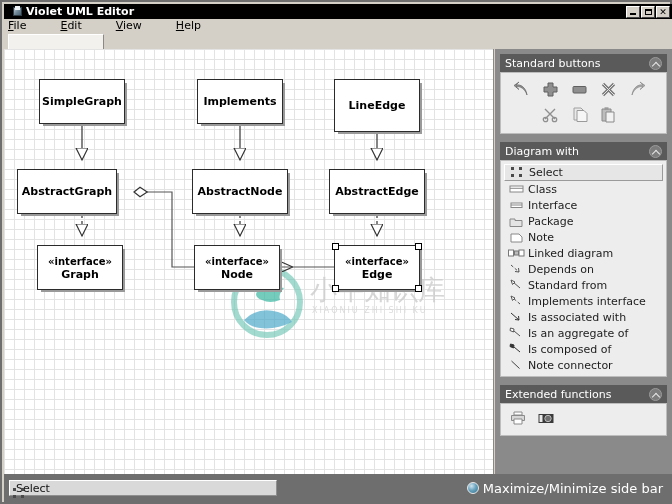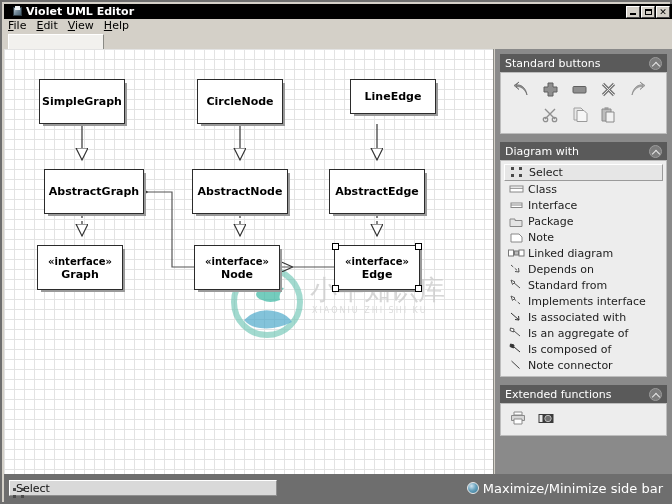--- a/index.html
+++ b/index.html
@@ -28,21 +28,21 @@
     border-right-color:#404040;border-bottom-color:#404040;
     position:relative;box-sizing:border-box;cursor:default;}
   .tb-btn span{position:absolute;left:0;right:0;top:0;bottom:0;
     font-size:9px;line-height:10px;text-align:center;color:#000;font-weight:bold;}
   .tb-btn .minbar{position:absolute;left:3px;bottom:2px;width:6px;height:2px;background:#000;}
   .tb-btn .maxbox{position:absolute;left:3px;top:2px;width:7px;height:6px;
     border:1px solid #000;border-top-width:2px;box-sizing:border-box;}
 
   
   .menubar{position:absolute;left:2px;top:17px;width:668px;height:13px;
-    background:#d4d0c8;display:flex;align-items:center;padding-left:4px;box-sizing:border-box;}
+    background:#d4d0c8;display:flex;align-items:center;padding-left:4px;box-sizing:border-box;gap:24px;}
   .menu-item{font-size:11px;color:#000;padding:0 7px 0 0;margin-right:3px;cursor:default;}
   .menu-item u{text-decoration:underline;}
 
   
   .tabstrip{position:absolute;left:2px;top:30px;width:668px;height:17px;
     background:#d4d0c8;box-sizing:border-box;}
   .tab{position:absolute;left:4px;top:2px;height:15px;line-height:15px;
     padding:17px 8px;background:#f2f1ee;font-size:11px;color:#000;
     border:1px solid #fff;border-bottom:none;border-right-color:#8a8a85;
     box-sizing:border-box;cursor:default;}
@@ -199,27 +199,27 @@
 
       <path d="M130,143 L168,143 L168,218 L190,218" fill="none" stroke="#555" stroke-width="1.2" marker-start="url(#dia)"></path>
 
       <line x1="330" y1="218" x2="278" y2="218" stroke="#555" stroke-width="1.2" marker-end="url(#arw)"></line>
     </svg>
 
     <div class="node" style="left:35px;top:30px;width:86px;height:45px;">
       <span>SimpleGraph</span>
     </div>
     <div class="node" style="left:193px;top:30px;width:86px;height:45px;">
-      <span>CircleNode</span>
-    </div>
-    <div class="node" style="left:346px;top:30px;width:86px;height:35px;">
+      <span>Implements</span>
+    </div>
+    <div class="node" style="left:330px;top:30px;width:86px;height:53px;">
       <span>LineEdge</span>
     </div>
 
-    <div class="node" style="left:40px;top:120px;width:100px;height:45px;">
+    <div class="node" style="left:13px;top:120px;width:100px;height:45px;">
       <span>AbstractGraph</span>
     </div>
     <div class="node" style="left:188px;top:120px;width:96px;height:45px;">
       <span>AbstractNode</span>
     </div>
     <div class="node" style="left:325px;top:120px;width:96px;height:45px;">
       <span>AbstractEdge</span>
     </div>
 
     <div class="node" style="left:33px;top:196px;width:86px;height:45px;">

